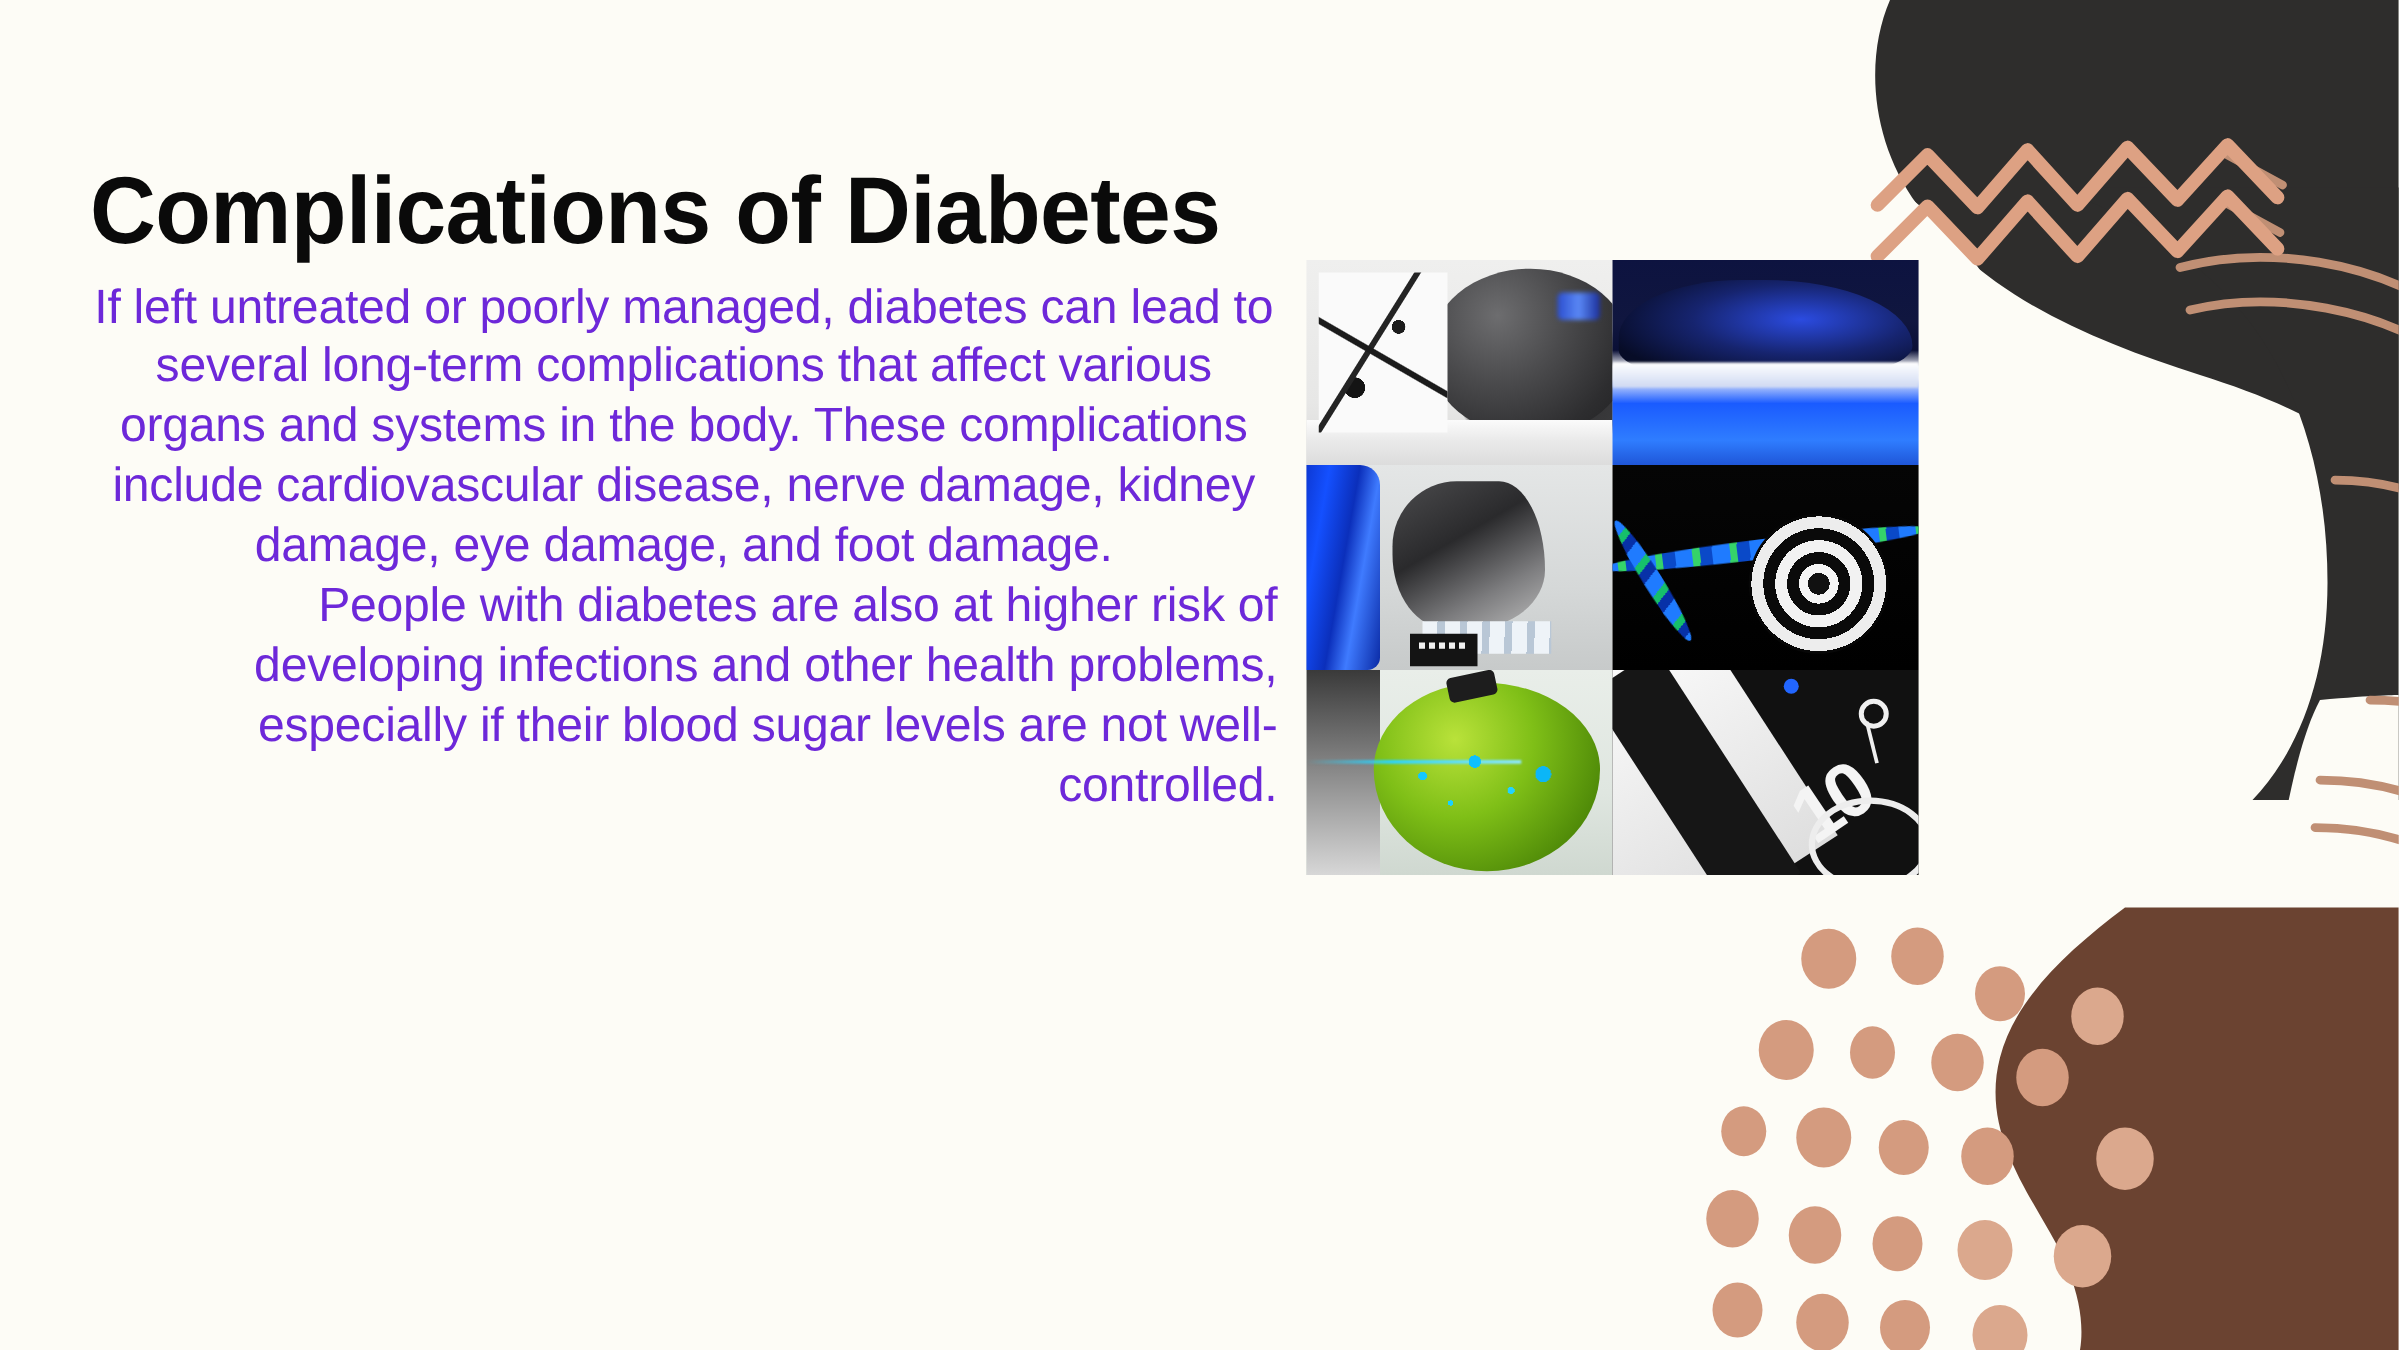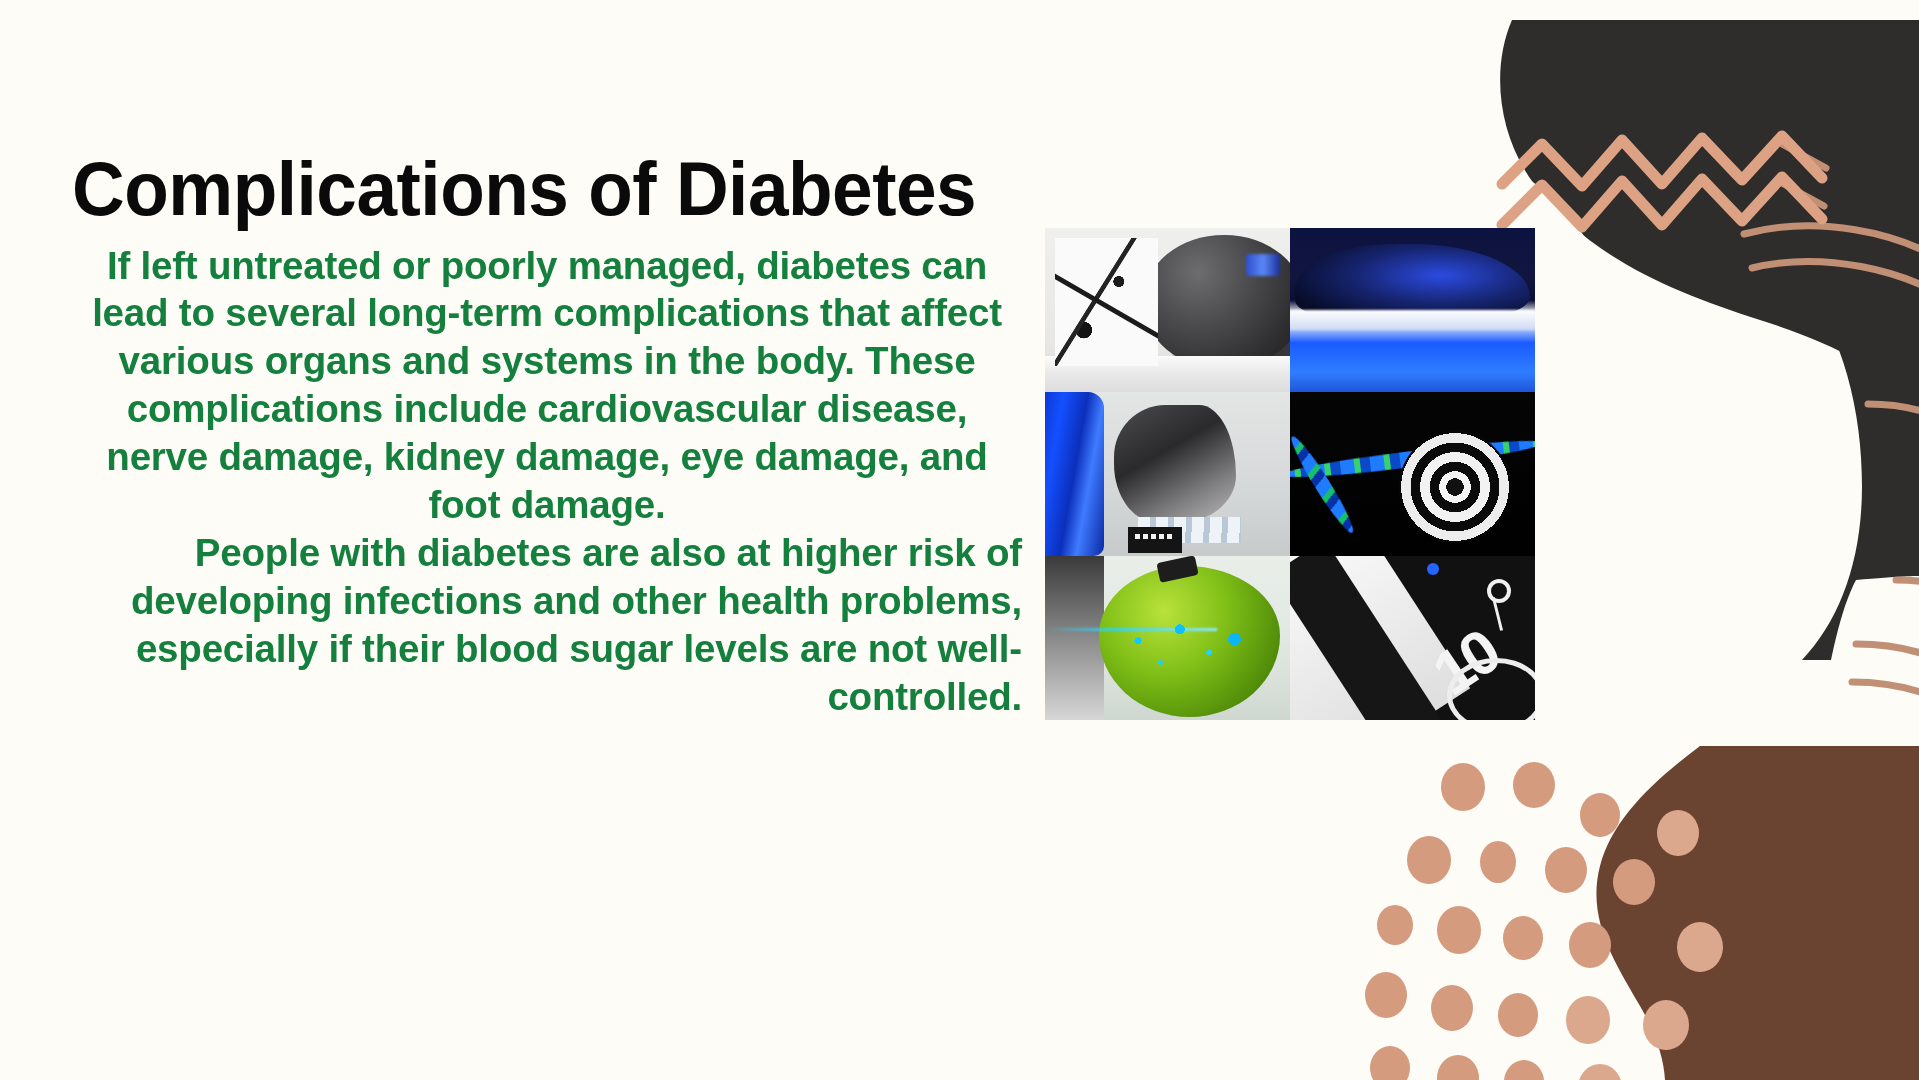--- a/index.html
+++ b/index.html
@@ -1,21 +1,21 @@
 <!DOCTYPE html>
 <html><head>
 <meta charset="utf-8">
 <style>
   html,body{margin:0;padding:0;}
   body{
     width:1919px;height:1080px;overflow:hidden;position:relative;
     background:#FDFCF6;
     font-family:"Liberation Sans", sans-serif;
   }
-  .slide{position:absolute;inset:0;overflow:hidden;margin-top:20px;}
+  .slide{position:absolute;inset:0;overflow:hidden;}
 
   
   .deco{position:absolute;inset:0;pointer-events:none;}
   .deco svg{position:absolute;top:0;left:0;width:1919px;height:1080px;}
 
   
   .text-col{
     position:absolute;left:72px;top:130px;width:950px;
   }
   .slide-title{
@@ -28,22 +28,22 @@
     font-stretch:condensed;
     transform:scaleX(0.96);
     transform-origin:left center;
     white-space:nowrap;
   }
   .body-block{
     margin-top:14px;
     text-align:center;
     font-size:38.5px;
     line-height:1.245;
-    font-weight:700;
-    color:#15803d;
+    font-weight:400;
+    color:#6d28d9;
     letter-spacing:-0.2px;
   }
   .body-para{margin:0;}
   .body-para + .body-para{margin-top:0px;text-align:right;}
 
   
   .collage{
     position:absolute;
     left:1045px;top:208px;
     width:490px;height:492px;

